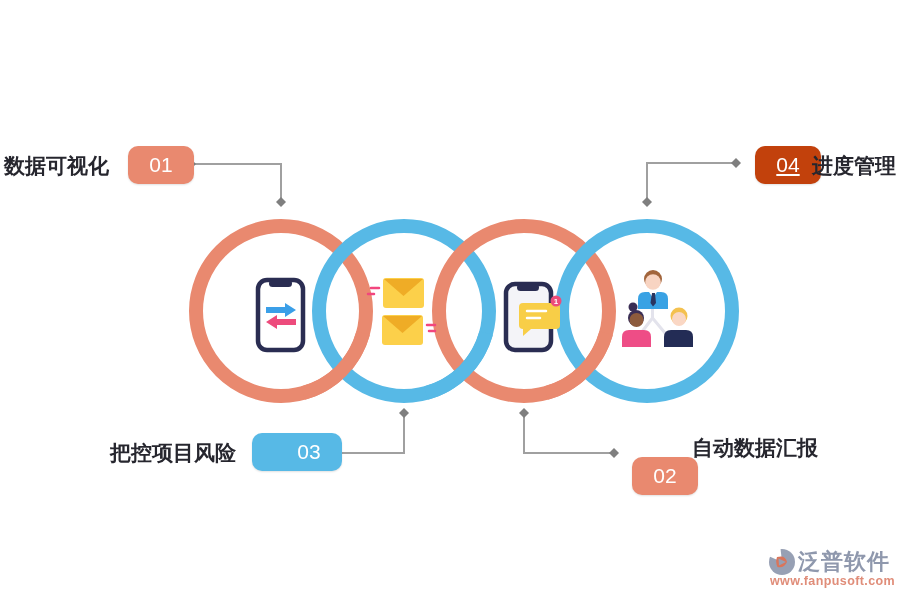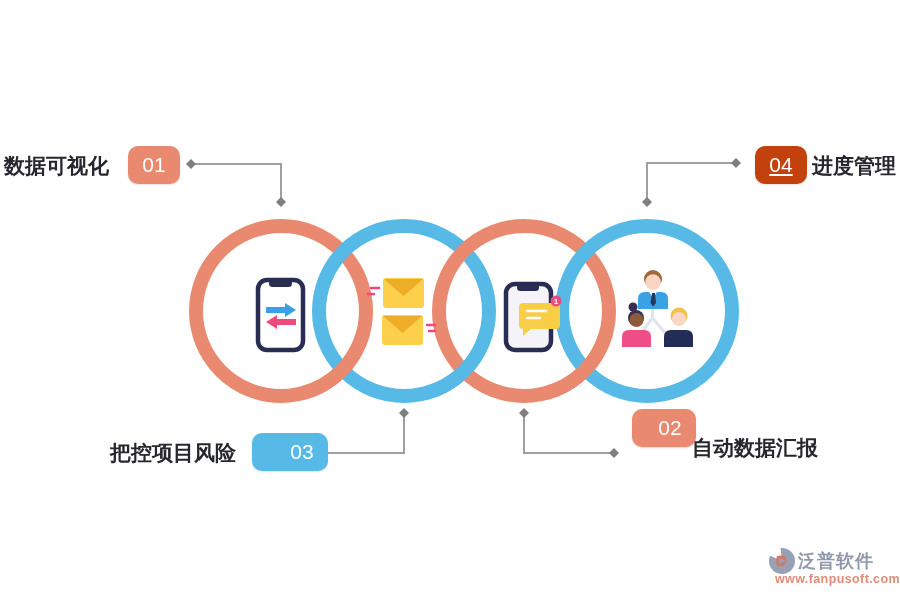--- a/index.html
+++ b/index.html
@@ -6,39 +6,39 @@
   #stage{
     position:relative;width:900px;height:600px;background:#ffffff;overflow:hidden;
     font-family:"Liberation Sans","DejaVu Sans",sans-serif;
   }
   #diagram-svg{position:absolute;left:0;top:0;}
   .callout-label{
     position:absolute;font-size:21px;font-weight:700;color:#26262E;
     white-space:nowrap;line-height:25px;
   }
   .num-badge{
-    position:absolute;width:52px;height:38px;border-radius:10px;
+    position:absolute;width:66px;height:38px;border-radius:10px;
     color:#ffffff;font-size:21px;font-weight:400;text-align:center;line-height:38px;
     box-shadow:0 1px 2px rgba(0,0,0,0.12);
   }
   
   #label-01{left:4px;top:153px;}
   #badge-01{left:128px;top:146px;}
   #badge-04{left:755px;top:146px;}
   #label-04{left:812px;top:153px;}
   #label-03{left:110px;top:440px;}
   #badge-03{left:252px;top:433px;padding-left:24px;}
-  #badge-02{left:632px;top:409px;padding-left:12px;}
+  #badge-02{left:632px;top:457px;}
   #label-02{left:692px;top:435px;}
   
   .logo{position:absolute;left:768px;top:547px;width:132px;}
   .logo-row{display:flex;align-items:center;}
   .logo-mark{width:28px;height:28px;flex:0 0 28px;}
-  .logo-name{font-size:18px;font-weight:700;color:#8F98AD;letter-spacing:1px;margin-left:2px;}
-  .logo-url{font-size:12.5px;font-weight:700;color:#E08D79;letter-spacing:0.4px;margin-top:-3px;padding-left:2px;text-align:right;}
+  .logo-name{font-size:22px;font-weight:700;color:#8F98AD;letter-spacing:1px;margin-left:2px;}
+  .logo-url{font-size:12.5px;font-weight:700;color:#E08D79;letter-spacing:0.4px;margin-top:-3px;padding-left:2px;}
 </style>
 </head>
 <body>
 
 <div id="stage">
 
   <svg id="diagram-svg" width="900" height="600" viewBox="0 0 900 600">
 
     <g fill="none" stroke-width="2" stroke="#A0A0A0">
       <polyline points="191,164 281,164 281,202"></polyline>

